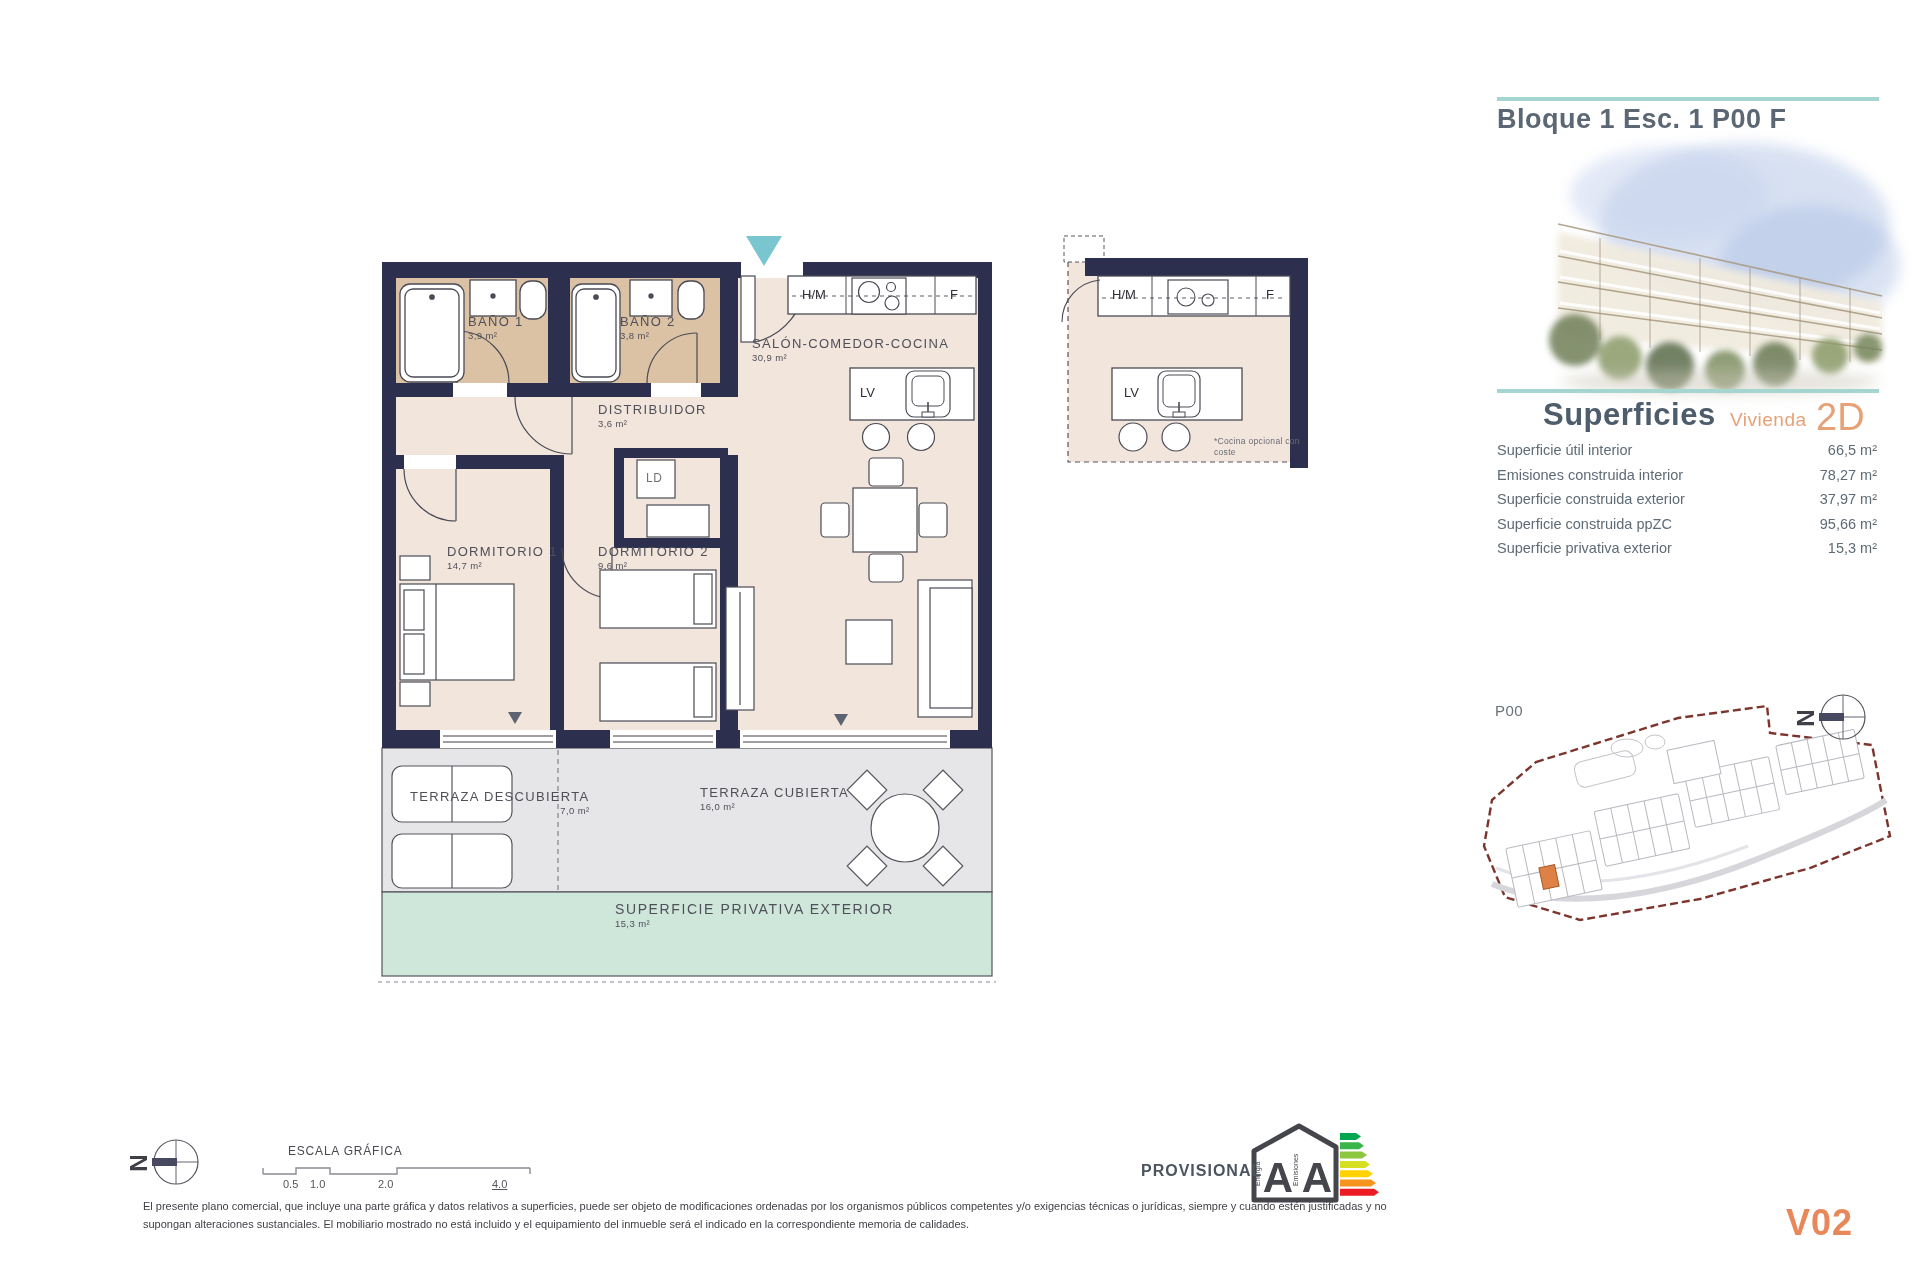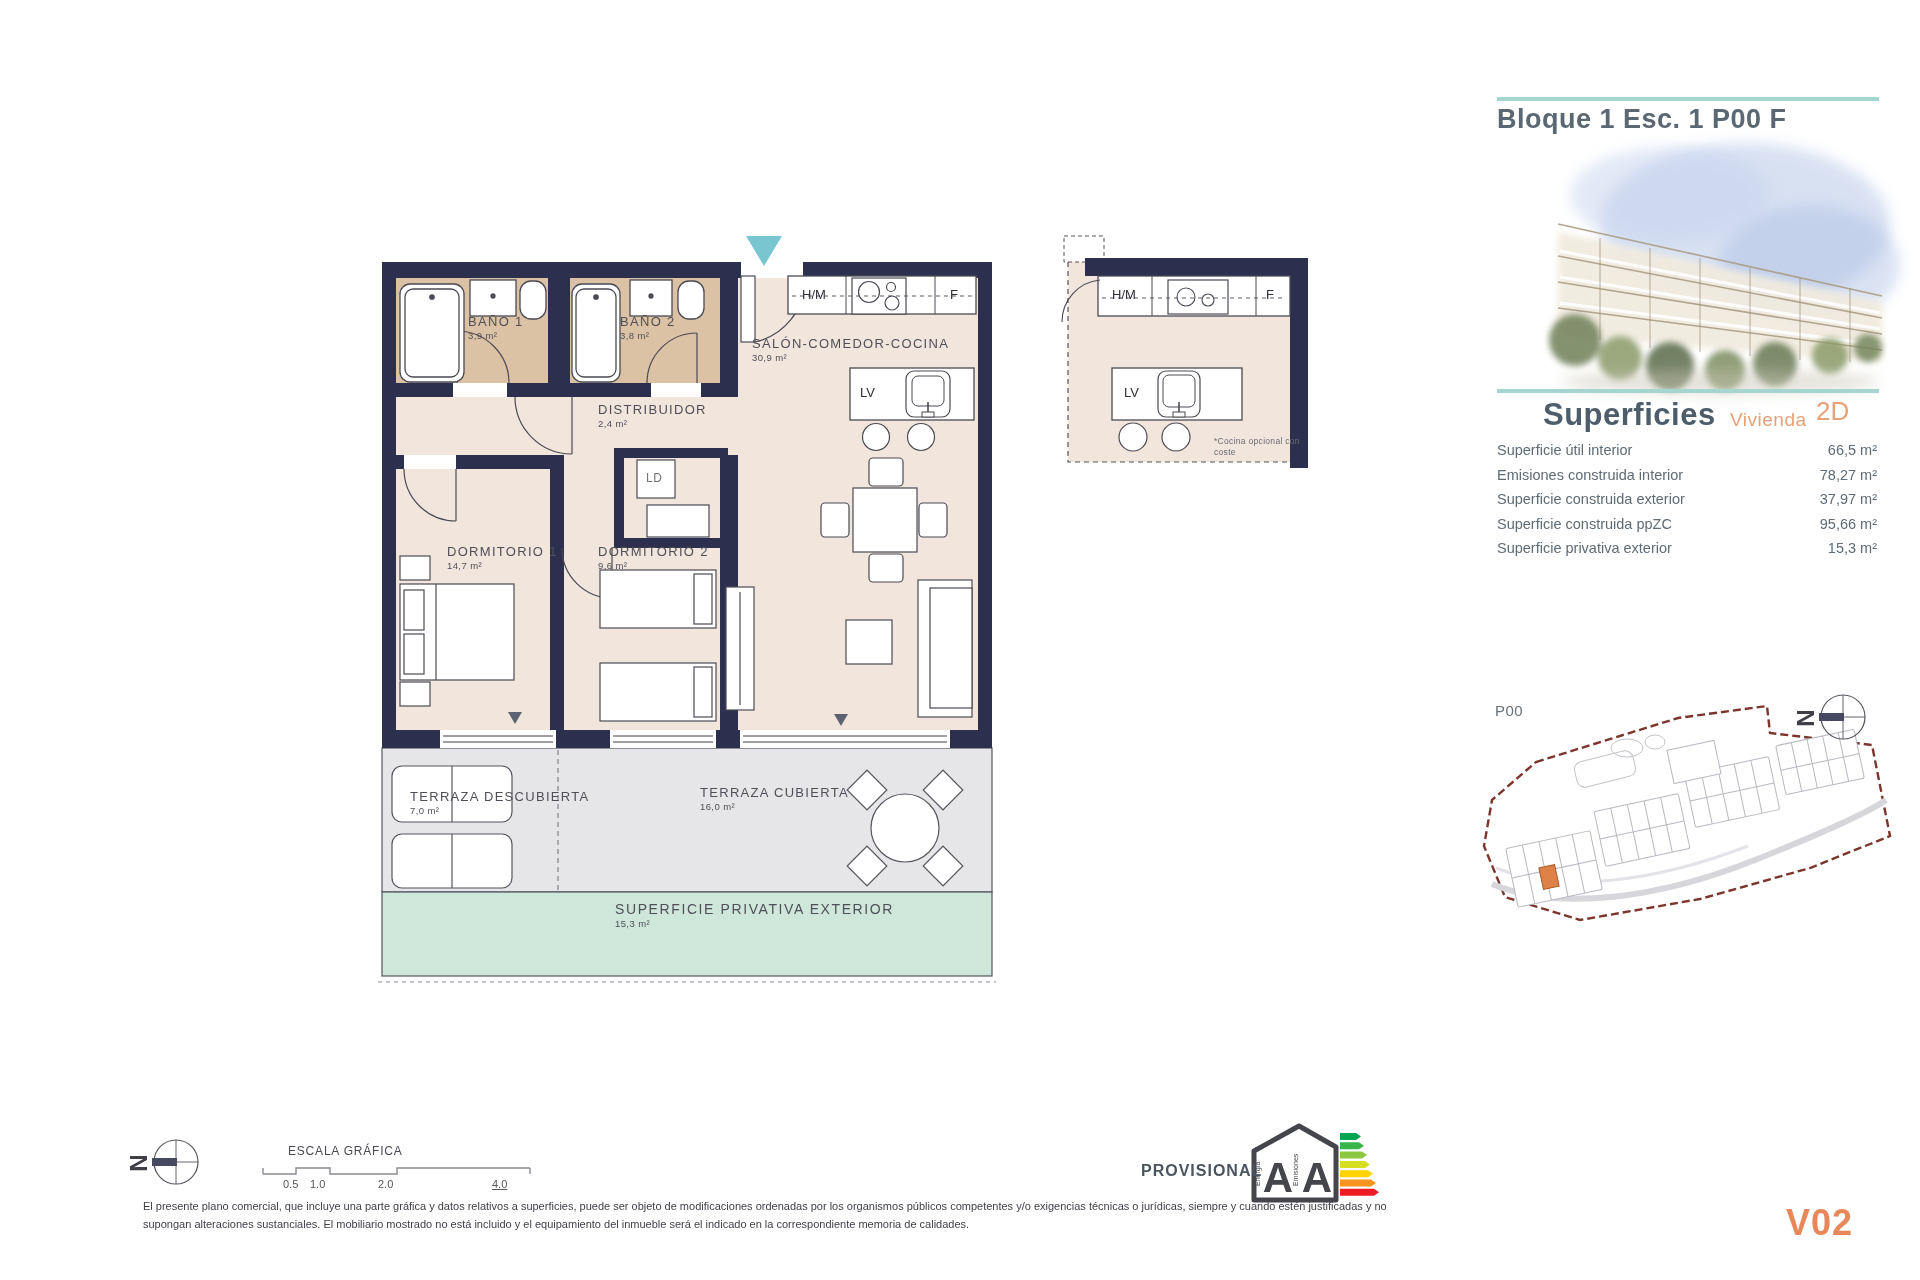--- a/index.html
+++ b/index.html
@@ -6,21 +6,21 @@
   .page{position:relative;width:1920px;height:1280px;background:#fff;overflow:hidden;
         font-family:"Liberation Sans",sans-serif;}
   .abs{position:absolute;}
   svg.art{position:absolute;left:0;top:0;width:1920px;height:1280px;}
 
   
   .teal-line{height:4px;background:#a5d5d1;}
   .sheet-title{font-size:27px;font-weight:bold;color:#5b6772;letter-spacing:.5px;white-space:nowrap;}
   .sup-title{font-size:31px;font-weight:bold;color:#4d5d6b;letter-spacing:.5px;margin-left:48px;}
   .vivienda{font-size:19px;color:#e7a176;letter-spacing:.5px;}
-  .vcode{font-size:26px;color:#e7a176;}
+  .vcode{font-size:38px;color:#e7a176;}
   .sup-rows{width:380px;}
   .sup-row{display:flex;justify-content:space-between;font-size:14.5px;color:#5f6b75;margin-bottom:8.5px;}
   .p00{font-size:15px;color:#68727b;letter-spacing:.5px;}
 
   
   .room-label{white-space:nowrap;}
   .rname{font-size:13px;letter-spacing:1.3px;color:#4f4f58;}
   .rname.big{font-size:14px;letter-spacing:1.6px;}
   .rarea{font-size:9.5px;letter-spacing:.4px;color:#4f4f58;margin-top:1px;}
   .fixlabel{font-size:13px;color:#2f2f38;white-space:nowrap;}
@@ -372,31 +372,31 @@
 <div class="abs room-label" style="left:620px;top:314px;">
   <div class="rname">BAÑO 2</div>
   <div class="rarea">3,8 m²</div>
 </div>
 <div class="abs room-label" style="left:752px;top:336px;">
   <div class="rname">SALÓN-COMEDOR-COCINA</div>
   <div class="rarea">30,9 m²</div>
 </div>
 <div class="abs room-label" style="left:598px;top:402px;">
   <div class="rname">DISTRIBUIDOR</div>
-  <div class="rarea">2,4 m²</div>
+  <div class="rarea">3,6 m²</div>
 </div>
 <div class="abs room-label" style="left:447px;top:544px;">
   <div class="rname">DORMITORIO 1</div>
   <div class="rarea">14,7 m²</div>
 </div>
 <div class="abs room-label" style="left:598px;top:544px;">
   <div class="rname">DORMITORIO 2</div>
   <div class="rarea">9,6 m²</div>
 </div>
-<div class="abs room-label" style="left:410px;top:789px;">
+<div class="abs room-label" style="left:410px;top:789px;text-align:right;">
   <div class="rname">TERRAZA DESCUBIERTA</div>
   <div class="rarea">7,0 m²</div>
 </div>
 <div class="abs room-label" style="left:700px;top:785px;">
   <div class="rname">TERRAZA CUBIERTA</div>
   <div class="rarea">16,0 m²</div>
 </div>
 <div class="abs room-label" style="left:615px;top:901px;">
   <div class="rname big">SUPERFICIE PRIVATIVA EXTERIOR</div>
   <div class="rarea">15,3 m²</div>

